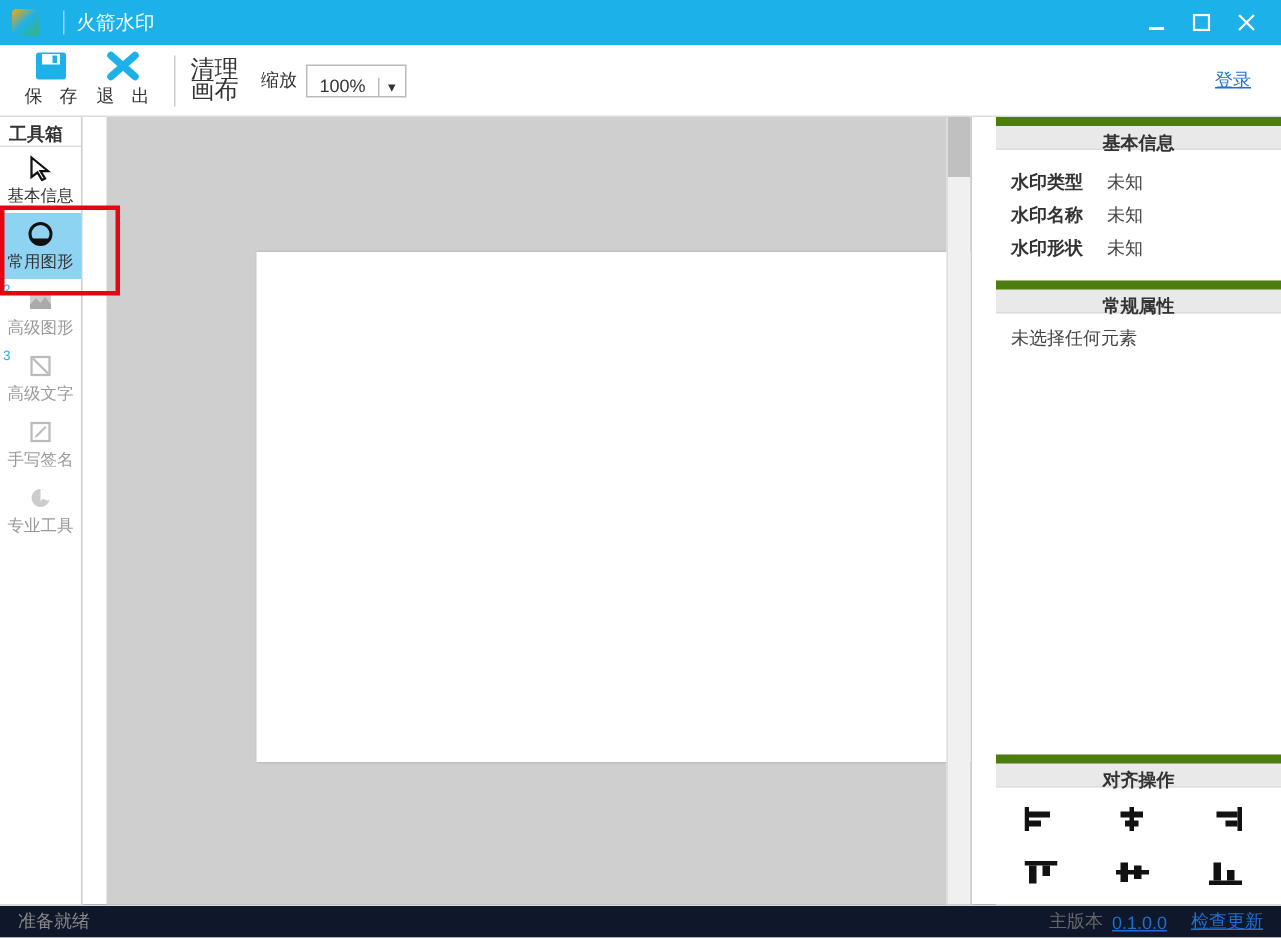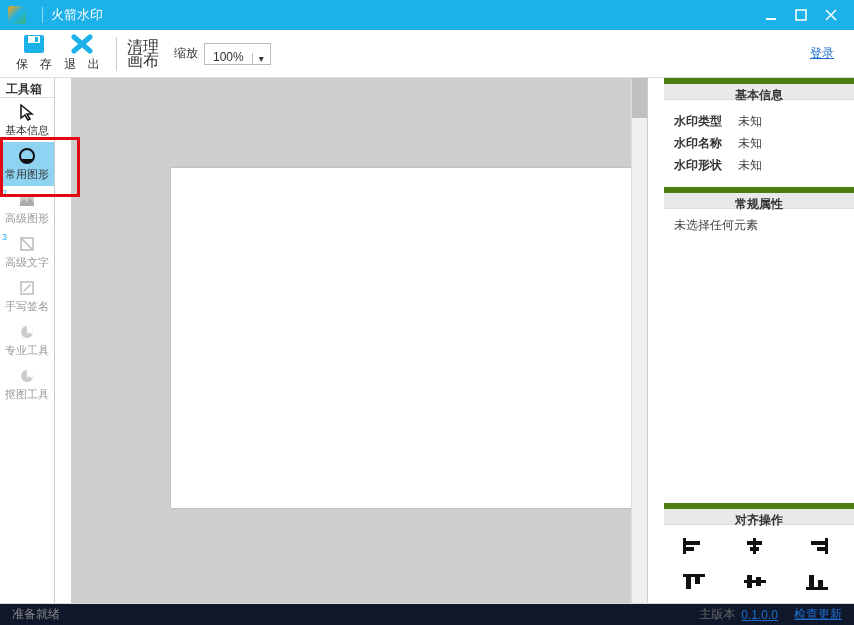--- a/index.html
+++ b/index.html
@@ -172,28 +172,20 @@
 
     <div class="tool">
       <span class="tic">
         <svg width="18" height="18">
             <path d="M9 3 a6 6 0 1 0 0.1 0 M9 3 a6 6 0 0 1 6 6 c0 2 -2 2 -3 1 c-1 -1 -3 0 -3 2" fill="#ccc"></path>
           </svg>
       </span>
       <span class="tlbl">专业工具</span>
     </div>
 
-    <div class="tool">
-      <span class="tic">
-        <svg width="18" height="18">
-            <path d="M9 3 a6 6 0 1 0 0.1 0 M9 3 a6 6 0 0 1 6 6 c0 2 -2 2 -3 1 c-1 -1 -3 0 -3 2" fill="#ccc"></path>
-          </svg>
-      </span>
-      <span class="tlbl">抠图工具</span>
-    </div>
   </div>
 
   <div class="canvas-area">
     <div class="canvas-paper"></div>
     <div class="canvas-scroll">
       <div class="thumb"></div>
     </div>
   </div>
 
   <div class="right">

